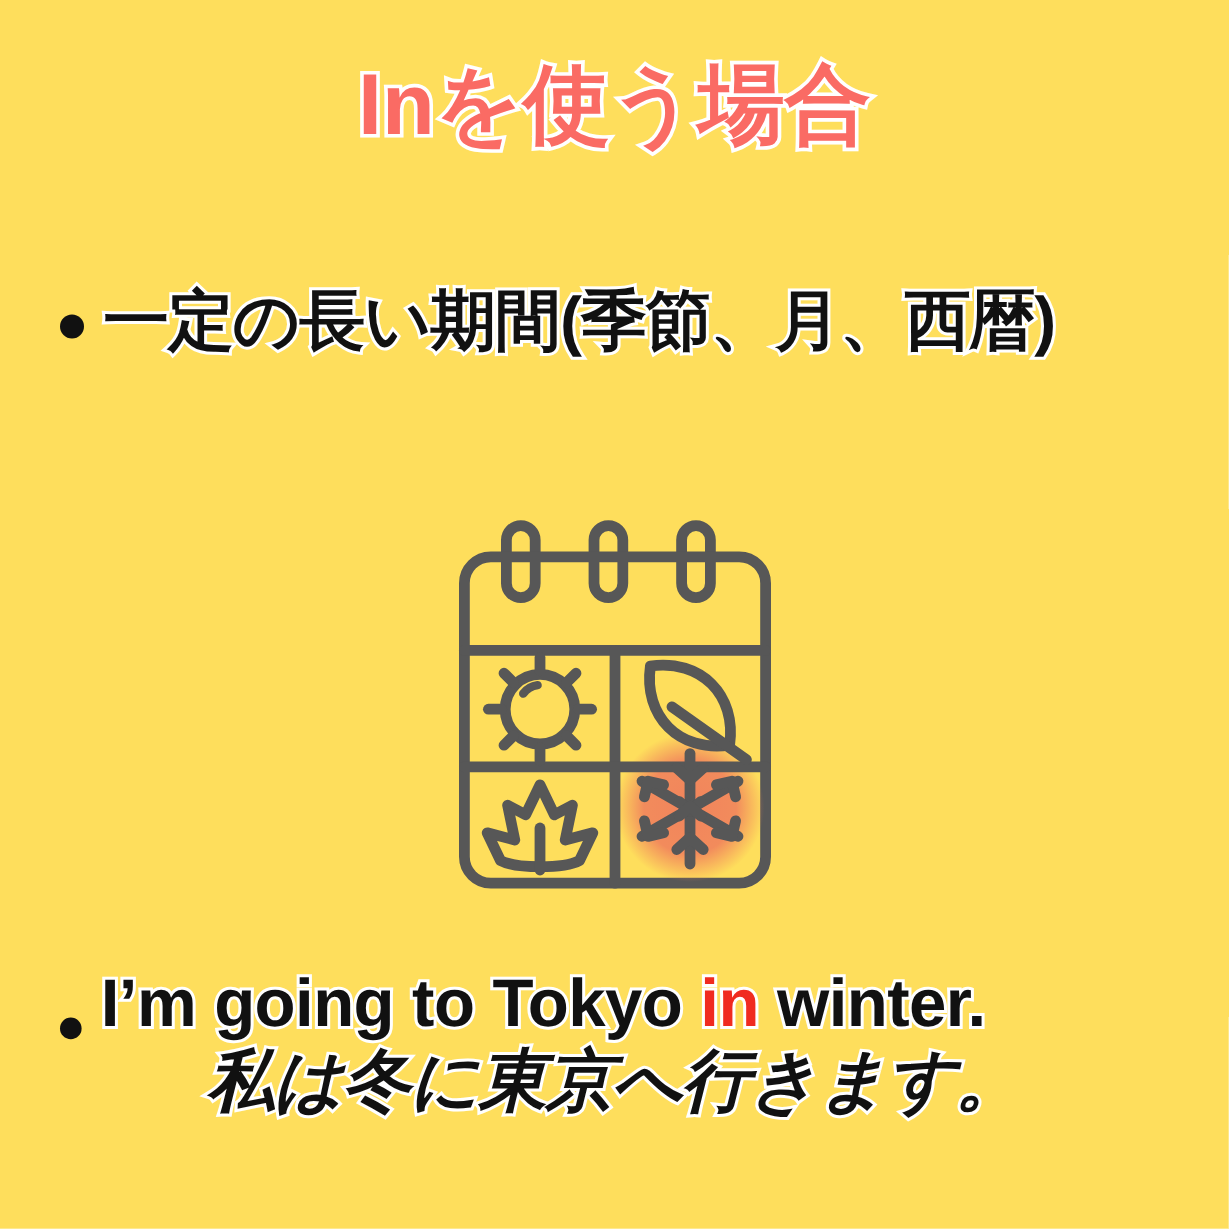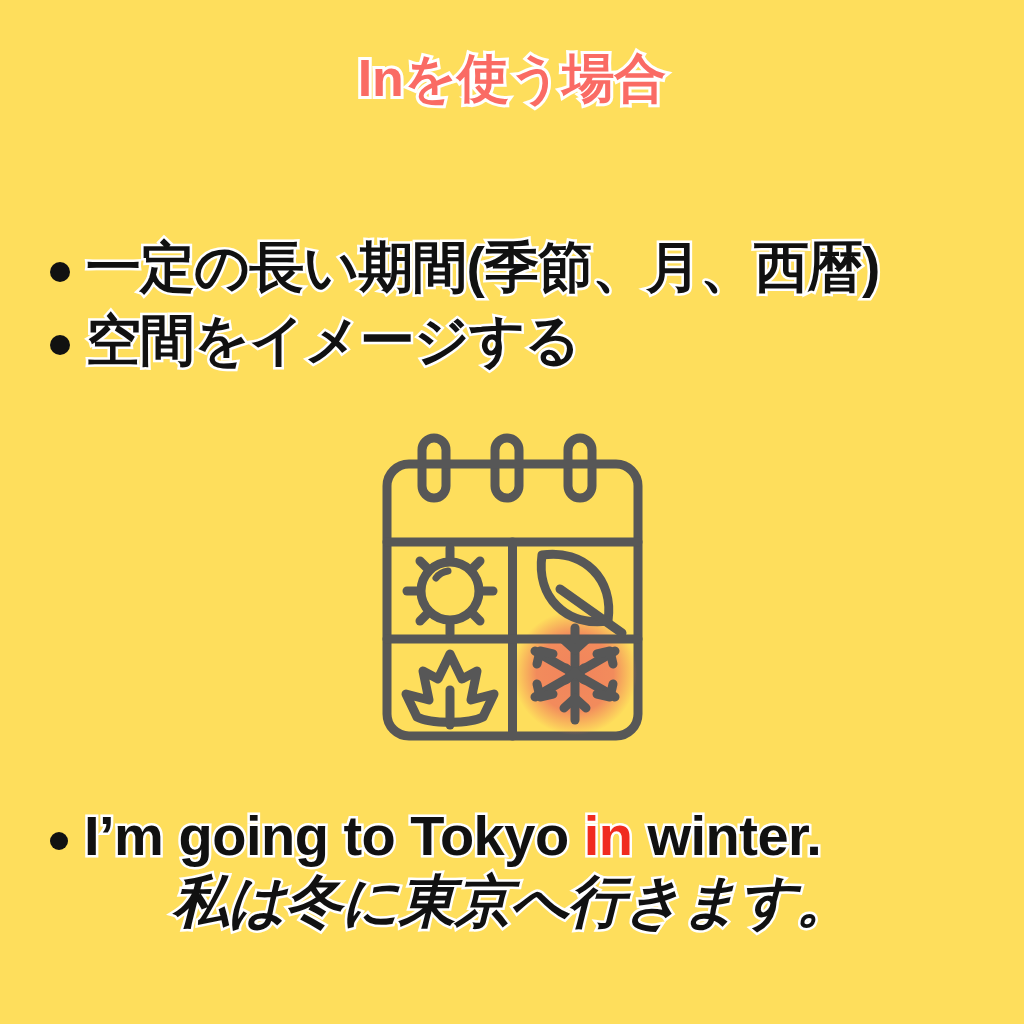--- a/index.html
+++ b/index.html
@@ -20,21 +20,21 @@
     overflow: hidden;
   }
 
   
   #title {
     position: absolute;
     left: 0;
     top: 52px;
     width: 1024px;
     text-align: center;
-    font-size: 52px;
+    font-size: 72px;
     font-weight: 700;
     line-height: 1.0;
     letter-spacing: 0px;
     color: #FA6B64;
     -webkit-text-stroke: 6px #FFFFFF;
     paint-order: stroke fill;
     white-space: nowrap;
   }
 
   
@@ -86,21 +86,21 @@
 
   
   #example {
     position: absolute;
     left: 50px;
     top: 806px;
     width: 960px;
   }
   .example-row {
     display: flex;
-    align-items: flex-start;
+    align-items: flex-end;
   }
   .example-dot {
     flex: 0 0 auto;
     width: 18px;
     height: 18px;
     border-radius: 50%;
     background: #111111;
     margin-top: 26px;
     margin-right: 16px;
   }
@@ -137,24 +137,20 @@
 <body>
 
 <div id="slide">
 
   <div id="title">Inを使う場合</div>
 
   <div id="bullets">
     <div class="bullet-row">
       <span class="bullet-dot"></span>
       <span class="bullet-text">一定の長い期間(季節、月、西暦)</span>
-    </div>
-    <div class="bullet-row">
-      <span class="bullet-dot"></span>
-      <span class="bullet-text">空間をイメージする</span>
     </div>
   </div>
 
   <div id="calendar-illustration">
     <svg viewBox="0 0 285 315" xmlns="http://www.w3.org/2000/svg">
       <defs>
         <radialGradient id="winterGlow" cx="50%" cy="50%" r="50%">
           <stop offset="0%" stop-color="#F1845C" stop-opacity="1"></stop>
           <stop offset="62%" stop-color="#F1845C" stop-opacity="0.92"></stop>
           <stop offset="100%" stop-color="#F1845C" stop-opacity="0"></stop>

